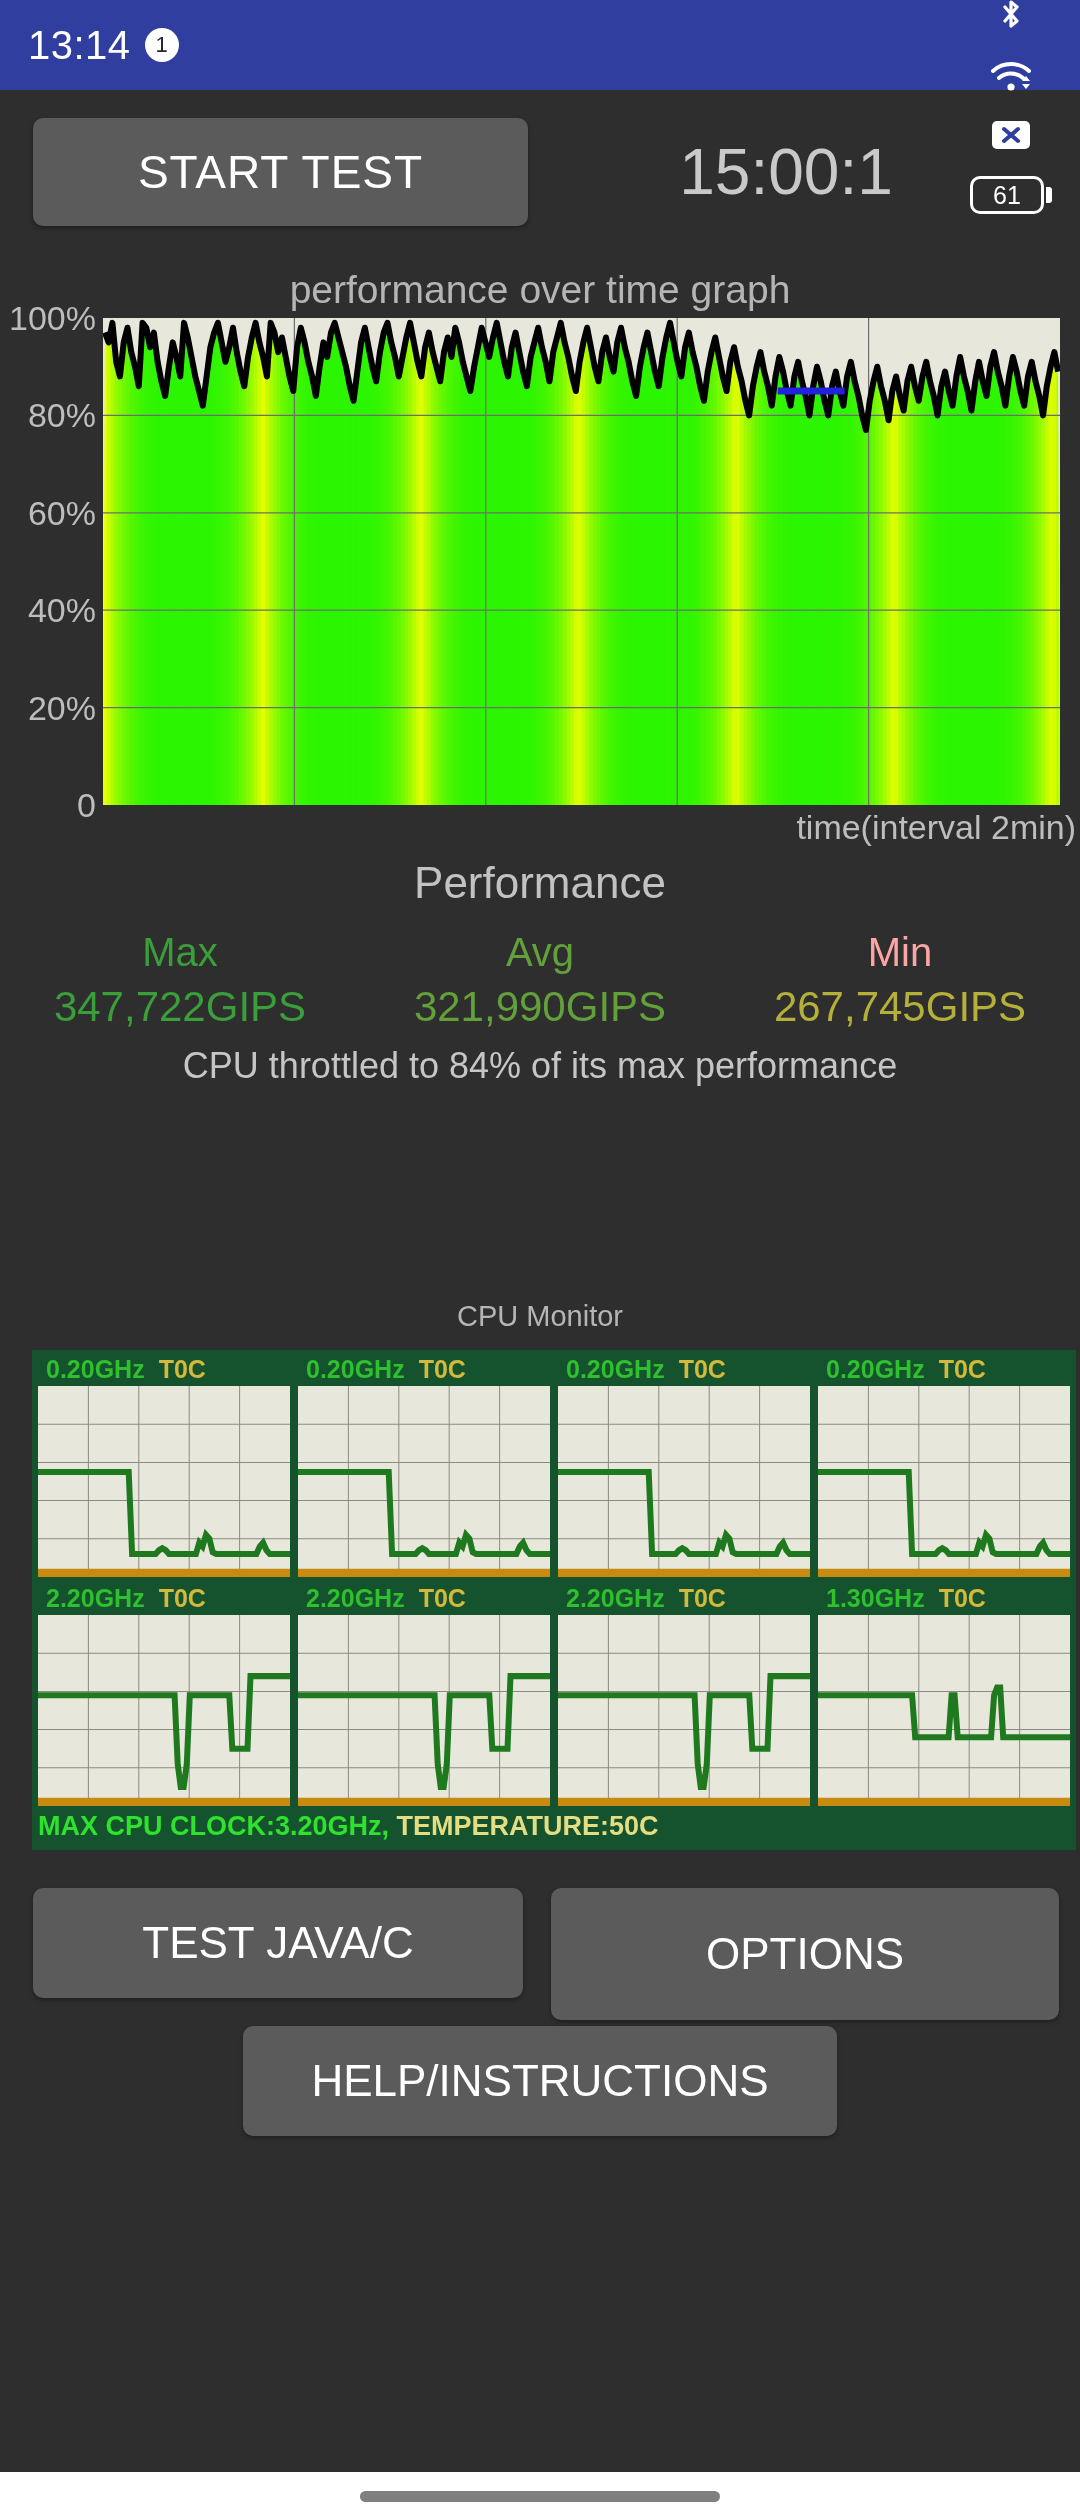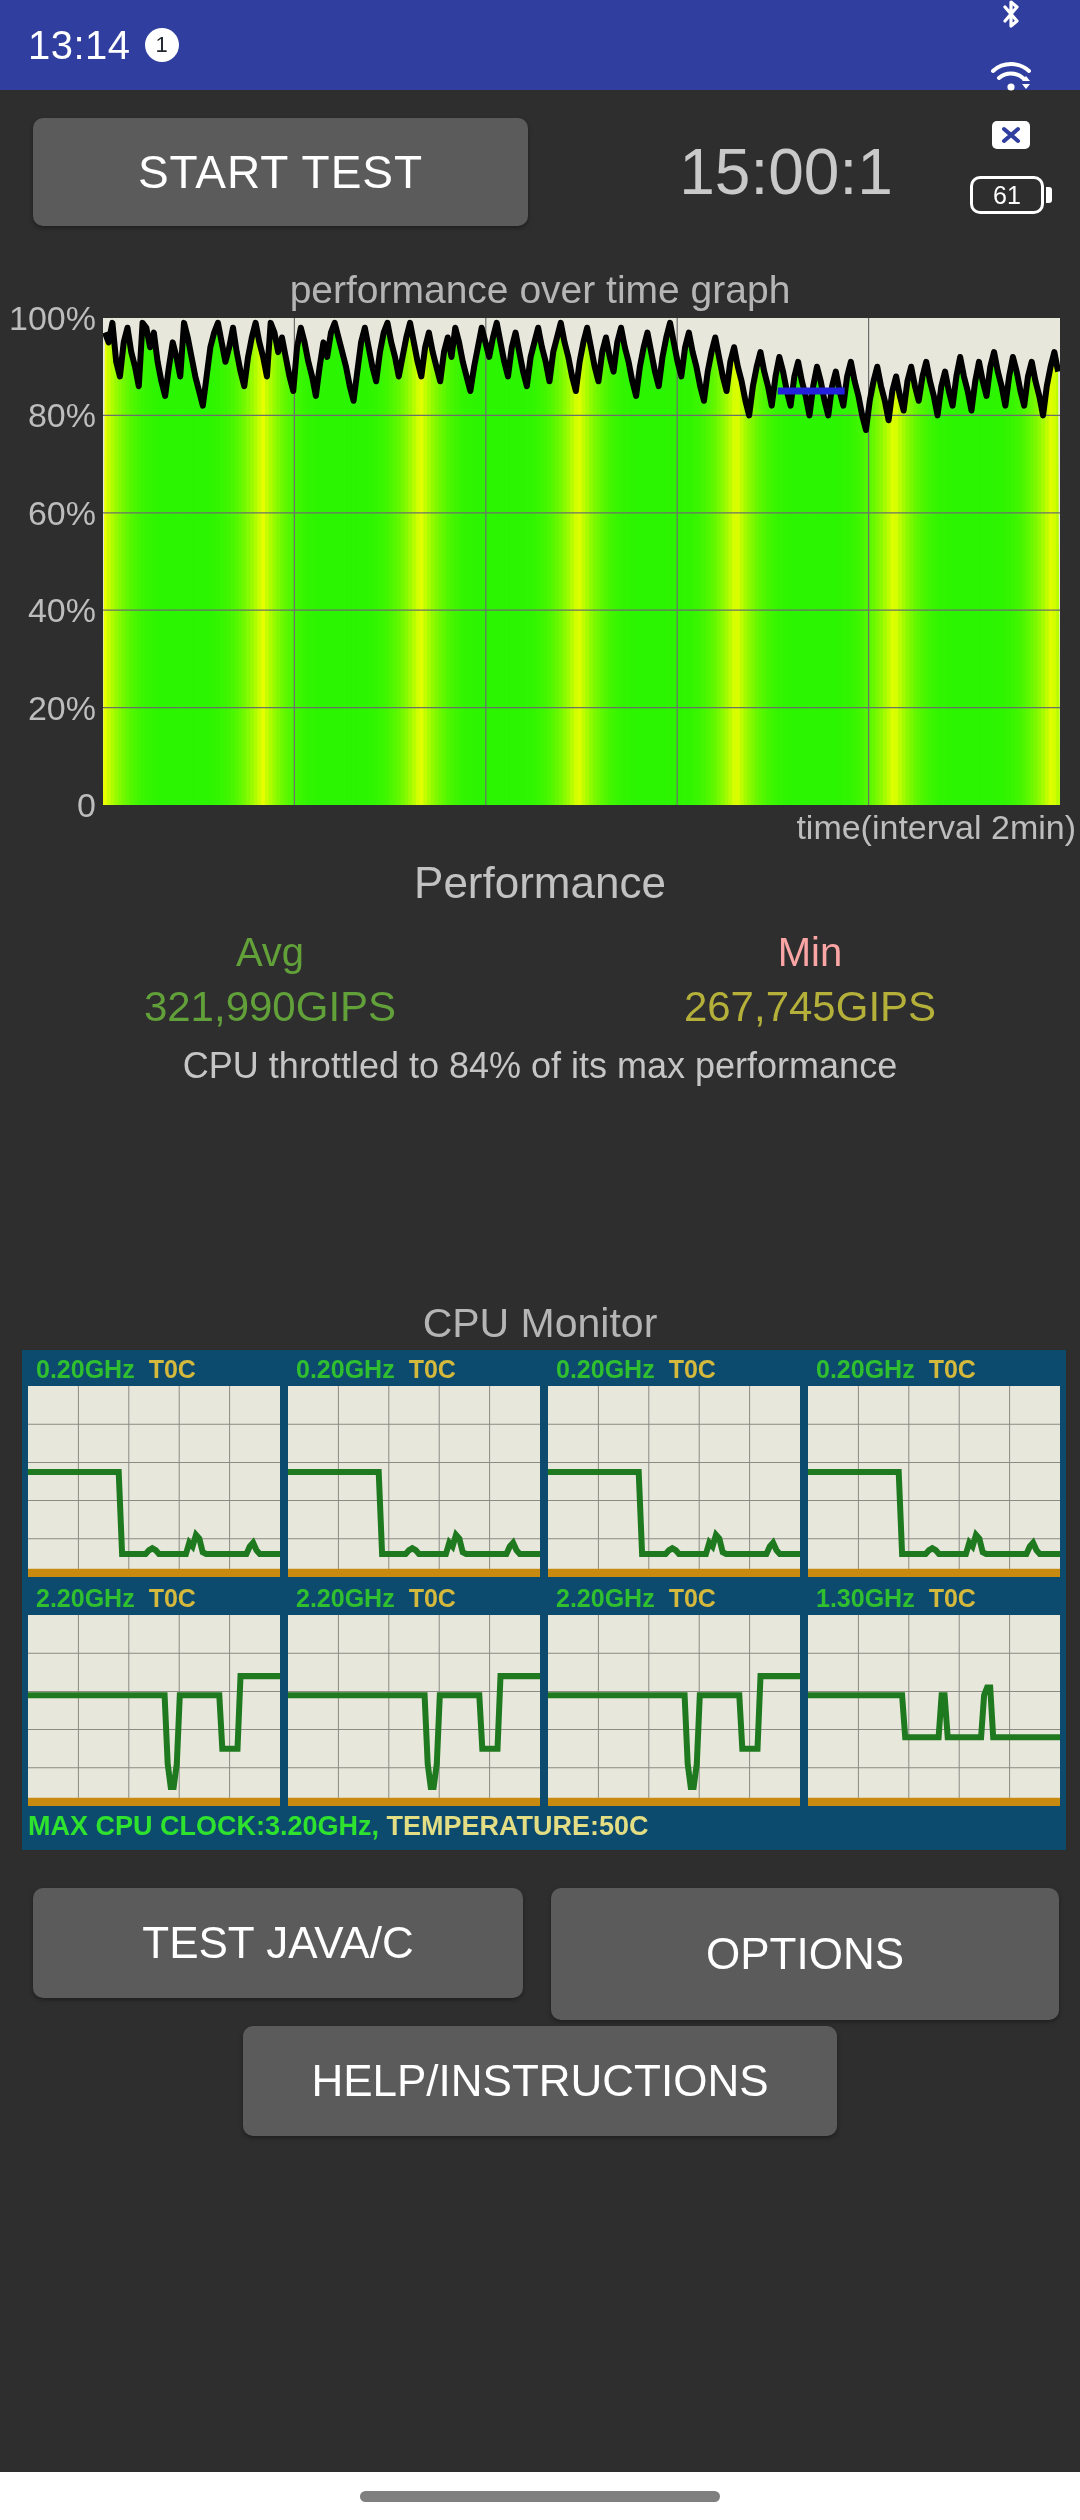--- a/index.html
+++ b/index.html
@@ -94,25 +94,25 @@
   .stat .lbl{font-size:40px;line-height:54px;}
   .stat .val{font-size:42px;line-height:56px;}
   .throttle{
     position:absolute;left:0;top:1045px;width:1080px;text-align:center;
     color:#c6c6c6;font-size:36px;
   }
 
   
   .cpu-title{
     position:absolute;left:0;top:1300px;width:1080px;text-align:center;
-    color:#b5b5b5;font-size:41px;
+    color:#b5b5b5;font-size:29px;
   }
   .cpu-panel{
-    position:absolute;left:22px;top:1350px;width:1044px;height:500px;
-    background:#0c4a6e;
+    position:absolute;left:32px;top:1350px;width:1044px;height:500px;
+    background:#14532d;
   }
   .cpu-grid{
     position:absolute;left:6px;top:4px;width:1032px;height:452px;
     display:grid;grid-template-columns:repeat(4,1fr);grid-template-rows:repeat(2,1fr);
     gap:6px 8px;
   }
   .cpu-cell{position:relative;}
   .cpu-head{
     position:absolute;left:0;top:0;width:100%;height:30px;
     display:flex;align-items:center;gap:14px;padding-left:8px;box-sizing:border-box;
@@ -480,20 +480,24 @@
         <path d="M 1.88 14.61 L 5.65 24.35 L 9.42 4.87 L 13.19 43.83 L 16.95 58.44 L 20.72 24.35 L 24.49 9.74 L 28.26 34.09 L 32.03 48.70 L 35.79 68.18 L 39.56 4.87 L 43.33 9.74 L 47.10 29.22 L 50.86 14.61 L 54.63 43.83 L 58.40 63.31 L 62.17 77.92 L 65.94 48.70 L 69.70 24.35 L 73.47 38.96 L 77.24 58.44 L 81.01 4.87 L 84.77 19.48 L 88.54 38.96 L 92.31 58.44 L 96.08 73.05 L 99.84 87.66 L 103.61 58.44 L 107.38 29.22 L 111.15 14.61 L 114.92 4.87 L 118.68 24.35 L 122.45 43.83 L 126.22 29.22 L 129.99 9.74 L 133.75 34.09 L 137.52 53.57 L 141.29 68.18 L 145.06 38.96 L 148.82 19.48 L 152.59 4.87 L 156.36 24.35 L 160.13 38.96 L 163.90 58.44 L 167.66 4.87 L 171.43 14.61 L 175.20 34.09 L 178.97 19.48 L 182.73 38.96 L 186.50 58.44 L 190.27 73.05 L 194.04 29.22 L 197.81 9.74 L 201.57 24.35 L 205.34 43.83 L 209.11 58.44 L 212.88 77.92 L 216.64 48.70 L 220.41 24.35 L 224.18 38.96 L 227.95 14.61 L 231.71 4.87 L 235.48 19.48 L 239.25 34.09 L 243.02 48.70 L 246.79 68.18 L 250.55 82.79 L 254.32 53.57 L 258.09 24.35 L 261.86 9.74 L 265.62 29.22 L 269.39 48.70 L 273.16 63.31 L 276.93 34.09 L 280.69 14.61 L 284.46 4.87 L 288.23 24.35 L 292.00 38.96 L 295.77 58.44 L 299.53 38.96 L 303.30 19.48 L 307.07 4.87 L 310.84 24.35 L 314.60 43.83 L 318.37 58.44 L 322.14 29.22 L 325.91 14.61 L 329.68 34.09 L 333.44 48.70 L 337.21 63.31 L 340.98 34.09 L 344.75 19.48 L 348.51 38.96 L 352.28 9.74 L 356.05 24.35 L 359.82 43.83 L 363.58 58.44 L 367.35 73.05 L 371.12 48.70 L 374.89 29.22 L 378.66 9.74 L 382.42 24.35 L 386.19 38.96 L 389.96 19.48 L 393.73 4.87 L 397.49 24.35 L 401.26 43.83 L 405.03 58.44 L 408.80 29.22 L 412.56 14.61 L 416.33 34.09 L 420.10 53.57 L 423.87 68.18 L 427.64 38.96 L 431.40 24.35 L 435.17 9.74 L 438.94 29.22 L 442.71 43.83 L 446.47 63.31 L 450.24 34.09 L 454.01 19.48 L 457.78 4.87 L 461.55 24.35 L 465.31 38.96 L 469.08 58.44 L 472.85 73.05 L 476.62 43.83 L 480.38 24.35 L 484.15 9.74 L 487.92 29.22 L 491.69 48.70 L 495.45 63.31 L 499.22 34.09 L 502.99 19.48 L 506.76 38.96 L 510.53 53.57 L 514.29 24.35 L 518.06 9.74 L 521.83 29.22 L 525.60 43.83 L 529.36 63.31 L 533.13 77.92 L 536.90 48.70 L 540.67 29.22 L 544.44 14.61 L 548.20 34.09 L 551.97 53.57 L 555.74 68.18 L 559.51 38.96 L 563.27 19.48 L 567.04 4.87 L 570.81 24.35 L 574.58 43.83 L 578.34 58.44 L 582.11 29.22 L 585.88 14.61 L 589.65 34.09 L 593.42 48.70 L 597.18 68.18 L 600.95 82.79 L 604.72 53.57 L 608.49 34.09 L 612.25 19.48 L 616.02 38.96 L 619.79 58.44 L 623.56 73.05 L 627.32 43.83 L 631.09 29.22 L 634.86 48.70 L 638.63 63.31 L 642.40 82.79 L 646.16 97.40 L 649.93 68.18 L 653.70 48.70 L 657.47 34.09 L 661.23 53.57 L 665.00 68.18 L 668.77 87.66 L 672.54 58.44 L 676.31 38.96 L 680.07 53.57 L 683.84 73.05 L 687.61 87.66 L 691.38 58.44 L 695.14 43.83 L 698.91 63.31 L 702.68 77.92 L 706.45 97.40 L 710.21 68.18 L 713.98 48.70 L 717.75 63.31 L 721.52 82.79 L 725.29 97.40 L 729.05 68.18 L 732.82 53.57 L 736.59 73.05 L 740.36 87.66 L 744.12 58.44 L 747.89 43.83 L 751.66 63.31 L 755.43 77.92 L 759.19 97.40 L 762.96 112.01 L 766.73 82.79 L 770.50 63.31 L 774.27 48.70 L 778.03 68.18 L 781.80 82.79 L 785.57 102.27 L 789.34 73.05 L 793.10 58.44 L 796.87 77.92 L 800.64 92.53 L 804.41 63.31 L 808.18 48.70 L 811.94 68.18 L 815.71 82.79 L 819.48 58.44 L 823.25 43.83 L 827.01 63.31 L 830.78 77.92 L 834.55 97.40 L 838.32 68.18 L 842.08 53.57 L 845.85 73.05 L 849.62 87.66 L 853.39 58.44 L 857.16 38.96 L 860.92 58.44 L 864.69 73.05 L 868.46 92.53 L 872.23 63.31 L 875.99 43.83 L 879.76 63.31 L 883.53 77.92 L 887.30 48.70 L 891.06 34.09 L 894.83 53.57 L 898.60 68.18 L 902.37 87.66 L 906.14 58.44 L 909.90 38.96 L 913.67 53.57 L 917.44 73.05 L 921.21 87.66 L 924.97 58.44 L 928.74 43.83 L 932.51 63.31 L 936.28 77.92 L 940.05 97.40 L 943.81 68.18 L 947.58 48.70 L 951.35 34.09 L 955.12 53.57" fill="none" stroke="#000000" stroke-width="6" stroke-linejoin="round"></path>
         <line x1="674.685" x2="741.675" y1="73.05000000000001" y2="73.05000000000001" stroke="#2222dd" stroke-width="7"></line>
       </svg>
   </div>
 </div>
 <div class="xaxis-label">time(interval 2min)</div>
 
 <div class="perf-title">Performance</div>
 <div class="stats">
   <div class="stat">
+    <div class="lbl" style="color: rgb(58, 158, 58);">Max</div>
+    <div class="val" style="color: rgb(58, 158, 58);">347,722GIPS</div>
+  </div>
+  <div class="stat">
     <div class="lbl" style="color: rgb(98, 160, 58);">Avg</div>
     <div class="val" style="color: rgb(98, 160, 58);">321,990GIPS</div>
   </div>
   <div class="stat">
     <div class="lbl" style="color: #fca5a5;">Min</div>
     <div class="val" style="color: rgb(181, 176, 58);">267,745GIPS</div>
   </div>
 </div>
 <div class="throttle">CPU throttled to 84% of its max performance</div>
 

